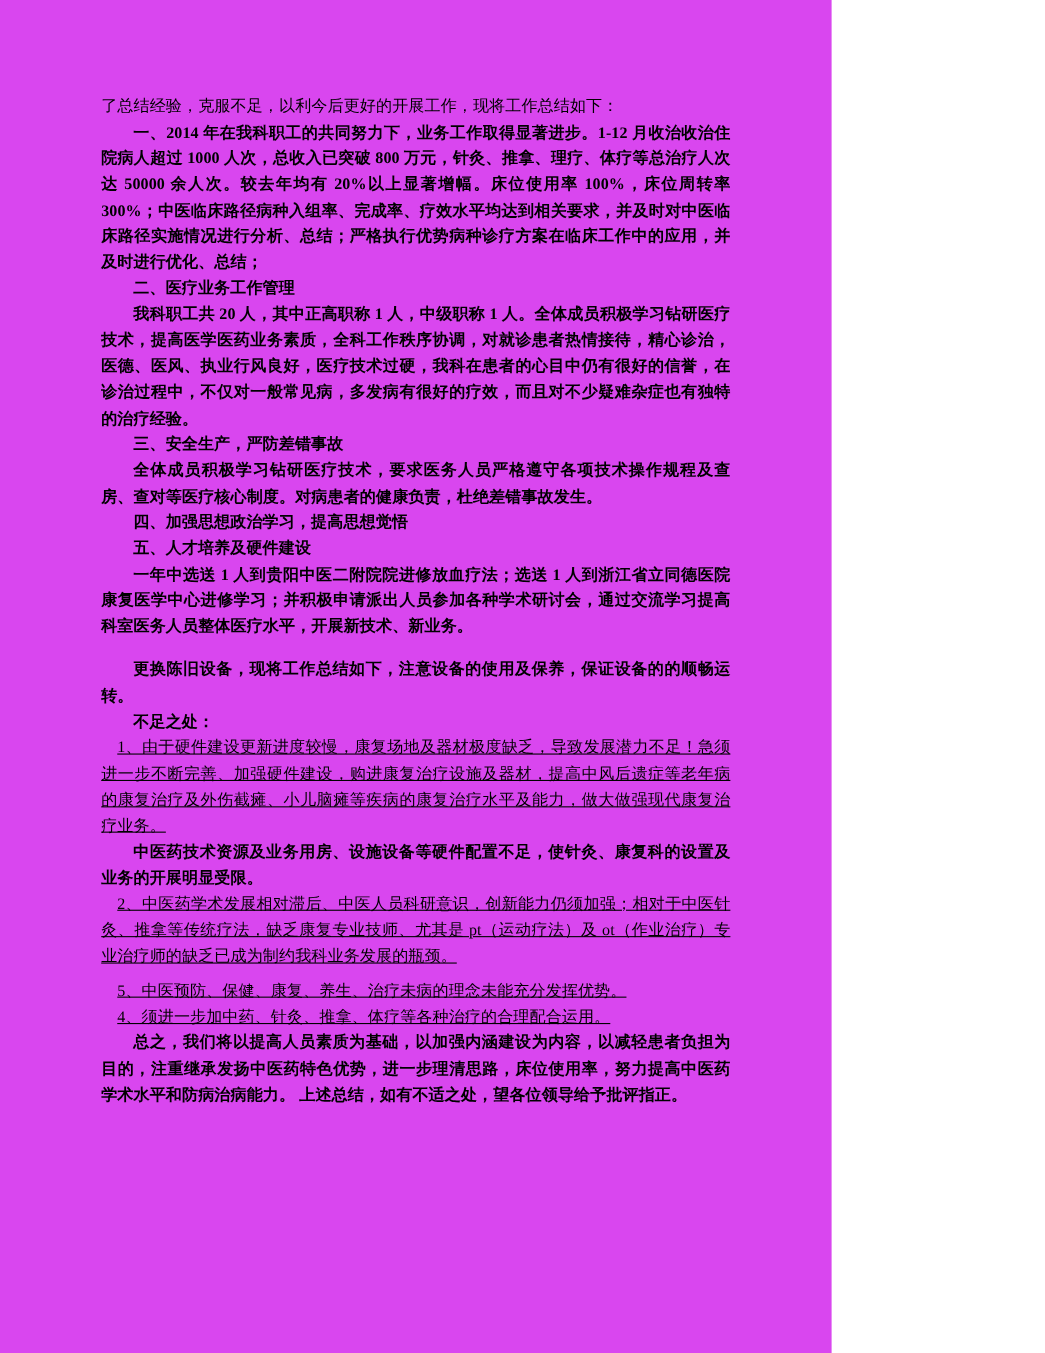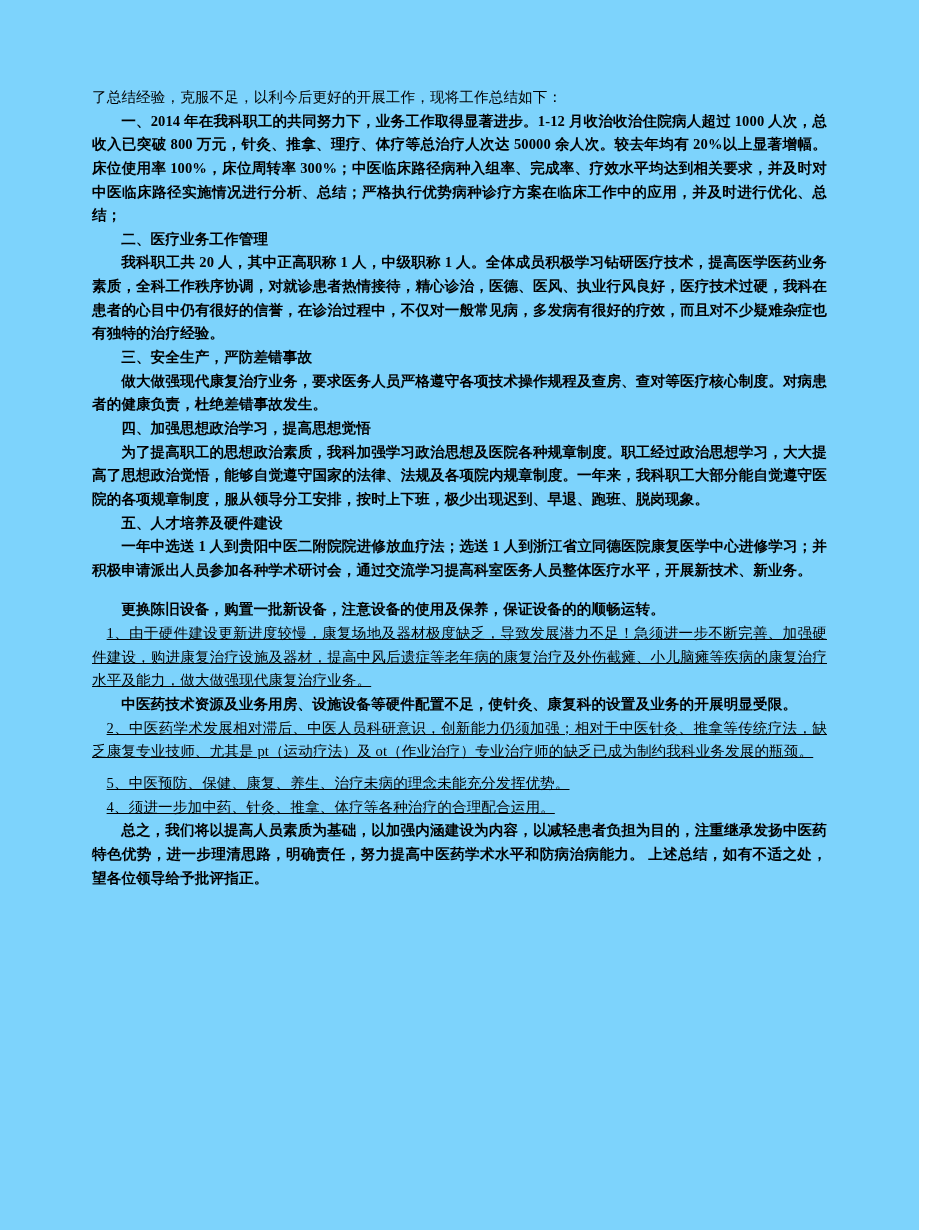--- a/index.html
+++ b/index.html
@@ -8,25 +8,25 @@
     background: #ffffff;
   }
   body {
     width: 950px;
     height: 1230px;
     font-family: "Liberation Serif", "DejaVu Serif", serif;
     color: #000000;
   }
   .page {
     position: relative;
-    width: 919px;
+    width: 756px;
     height: 1230px;
     box-sizing: border-box;
     padding: 86px 92px 0 92px;
-    background: #7dd3fc;
+    background: #d946ef;
   }
   .doc-body {
     font-size: 14.6px;
     line-height: 1.62;
     text-align: justify;
     text-justify: inter-ideograph;
     letter-spacing: 0.1px;
   }
   .para {
     margin: 0;
@@ -51,28 +51,28 @@
 </head>
 <body>
 
 <div class="page">
   <div class="doc-body" id="doc-body">
       <p class="para">了总结经验，克服不足，以利今后更好的开展工作，现将工作总结如下：</p>
       <p class="para indent">一、2014 年在我科职工的共同努力下，业务工作取得显著进步。1-12 月收治收治住院病人超过 1000 人次，总收入已突破 800 万元，针灸、推拿、理疗、体疗等总治疗人次达 50000 余人次。较去年均有 20%以上显著增幅。床位使用率 100%，床位周转率 300%；中医临床路径病种入组率、完成率、疗效水平均达到相关要求，并及时对中医临床路径实施情况进行分析、总结；严格执行优势病种诊疗方案在临床工作中的应用，并及时进行优化、总结；</p>
       <p class="para indent">二、医疗业务工作管理</p>
       <p class="para indent">我科职工共 20 人，其中正高职称 1 人，中级职称 1 人。全体成员积极学习钻研医疗技术，提高医学医药业务素质，全科工作秩序协调，对就诊患者热情接待，精心诊治，医德、医风、执业行风良好，医疗技术过硬，我科在患者的心目中仍有很好的信誉，在诊治过程中，不仅对一般常见病，多发病有很好的疗效，而且对不少疑难杂症也有独特的治疗经验。</p>
       <p class="para indent">三、安全生产，严防差错事故</p>
-      <p class="para indent">做大做强现代康复治疗业务，要求医务人员严格遵守各项技术操作规程及查房、查对等医疗核心制度。对病患者的健康负责，杜绝差错事故发生。</p>
+      <p class="para indent">全体成员积极学习钻研医疗技术，要求医务人员严格遵守各项技术操作规程及查房、查对等医疗核心制度。对病患者的健康负责，杜绝差错事故发生。</p>
       <p class="para indent">四、加强思想政治学习，提高思想觉悟</p>
-      <p class="para indent">为了提高职工的思想政治素质，我科加强学习政治思想及医院各种规章制度。职工经过政治思想学习，大大提高了思想政治觉悟，能够自觉遵守国家的法律、法规及各项院内规章制度。一年来，我科职工大部分能自觉遵守医院的各项规章制度，服从领导分工安排，按时上下班，极少出现迟到、早退、跑班、脱岗现象。</p>
       <p class="para indent">五、人才培养及硬件建设</p>
       <p class="para indent">一年中选送 1 人到贵阳中医二附院院进修放血疗法；选送 1 人到浙江省立同德医院康复医学中心进修学习；并积极申请派出人员参加各种学术研讨会，通过交流学习提高科室医务人员整体医疗水平，开展新技术、新业务。</p>
       <div class="spacer"></div>
-      <p class="para indent">更换陈旧设备，购置一批新设备，注意设备的使用及保养，保证设备的的顺畅运转。</p>
+      <p class="para indent">更换陈旧设备，现将工作总结如下，注意设备的使用及保养，保证设备的的顺畅运转。</p>
+      <p class="para indent">不足之处：</p>
       <p class="para indent-1">1、由于硬件建设更新进度较慢，康复场地及器材极度缺乏，导致发展潜力不足！急须进一步不断完善、加强硬件建设，购进康复治疗设施及器材，提高中风后遗症等老年病的康复治疗及外伤截瘫、小儿脑瘫等疾病的康复治疗水平及能力，做大做强现代康复治疗业务。</p>
       <p class="para indent">中医药技术资源及业务用房、设施设备等硬件配置不足，使针灸、康复科的设置及业务的开展明显受限。</p>
       <p class="para indent-1">2、中医药学术发展相对滞后、中医人员科研意识，创新能力仍须加强；相对于中医针灸、推拿等传统疗法，缺乏康复专业技师、尤其是 pt（运动疗法）及 ot（作业治疗）专业治疗师的缺乏已成为制约我科业务发展的瓶颈。</p>
       <div class="spacer-sm"></div>
       <p class="para indent-1">5、中医预防、保健、康复、养生、治疗未病的理念未能充分发挥优势。</p>
       <p class="para indent-1">4、须进一步加中药、针灸、推拿、体疗等各种治疗的合理配合运用。</p>
-      <p class="para indent">总之，我们将以提高人员素质为基础，以加强内涵建设为内容，以减轻患者负担为目的，注重继承发扬中医药特色优势，进一步理清思路，明确责任，努力提高中医药学术水平和防病治病能力。 上述总结，如有不适之处，望各位领导给予批评指正。</p>
+      <p class="para indent">总之，我们将以提高人员素质为基础，以加强内涵建设为内容，以减轻患者负担为目的，注重继承发扬中医药特色优势，进一步理清思路，床位使用率，努力提高中医药学术水平和防病治病能力。 上述总结，如有不适之处，望各位领导给予批评指正。</p>
     </div>
 </div>
 
 </body></html>

